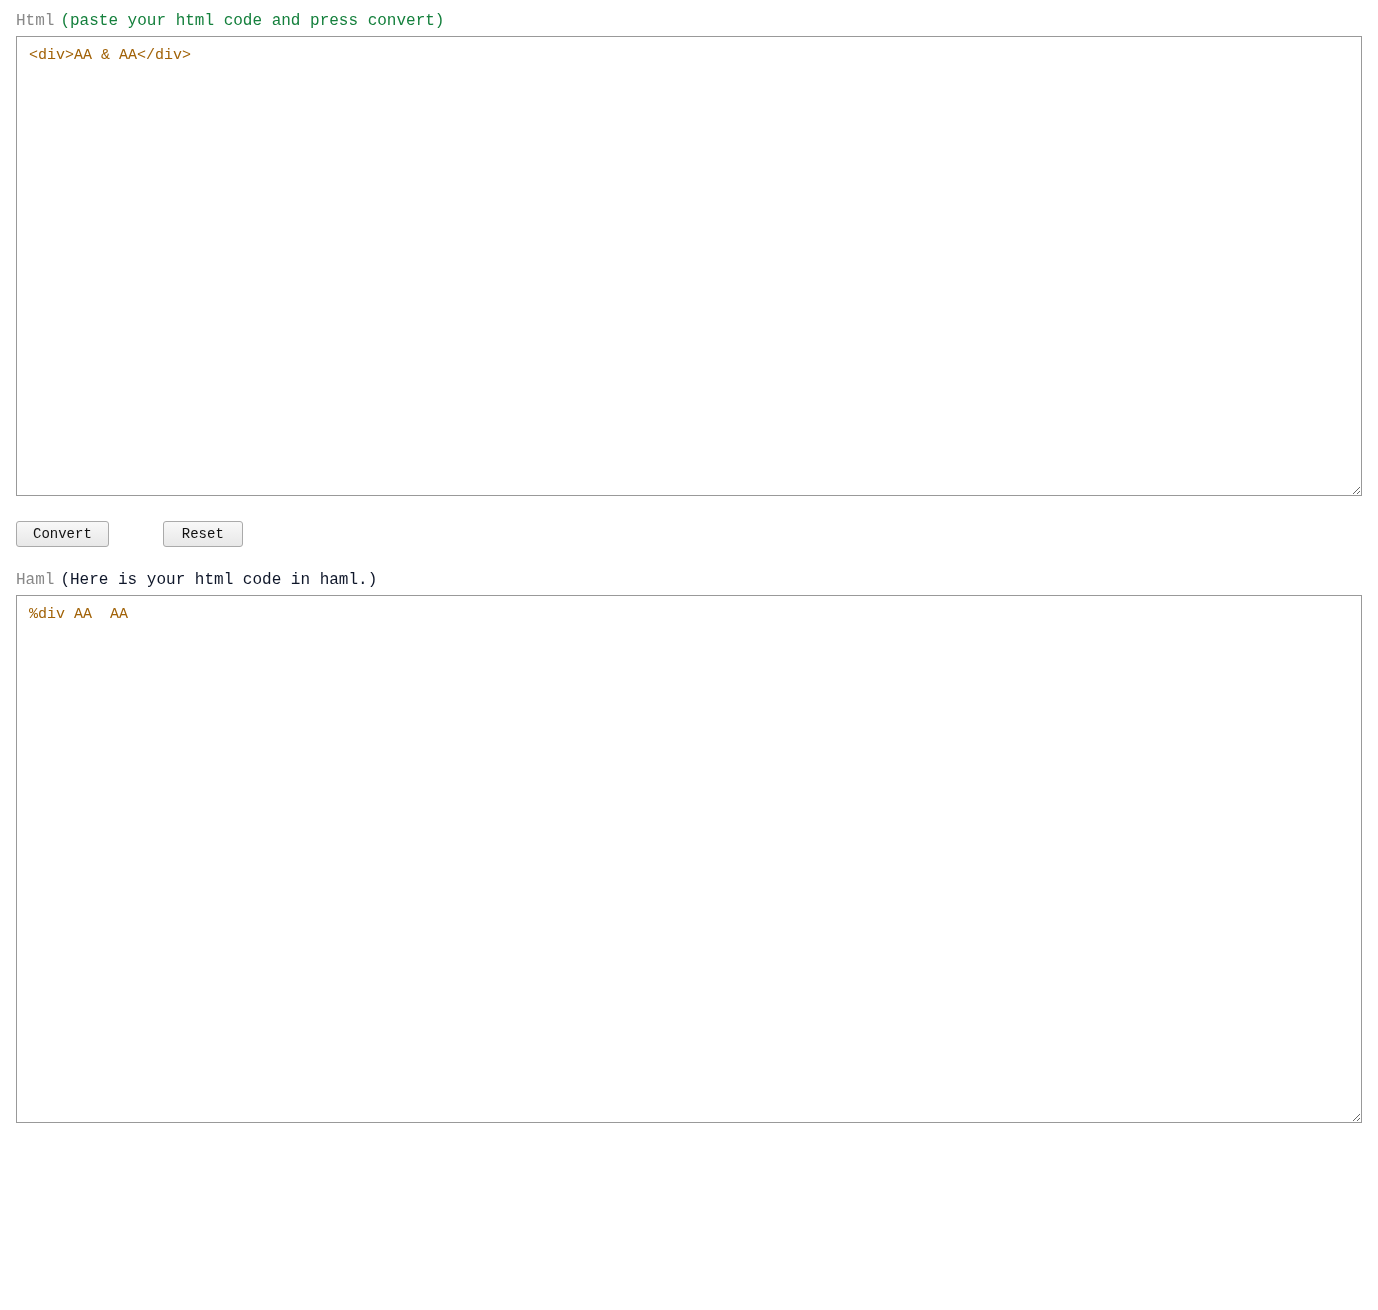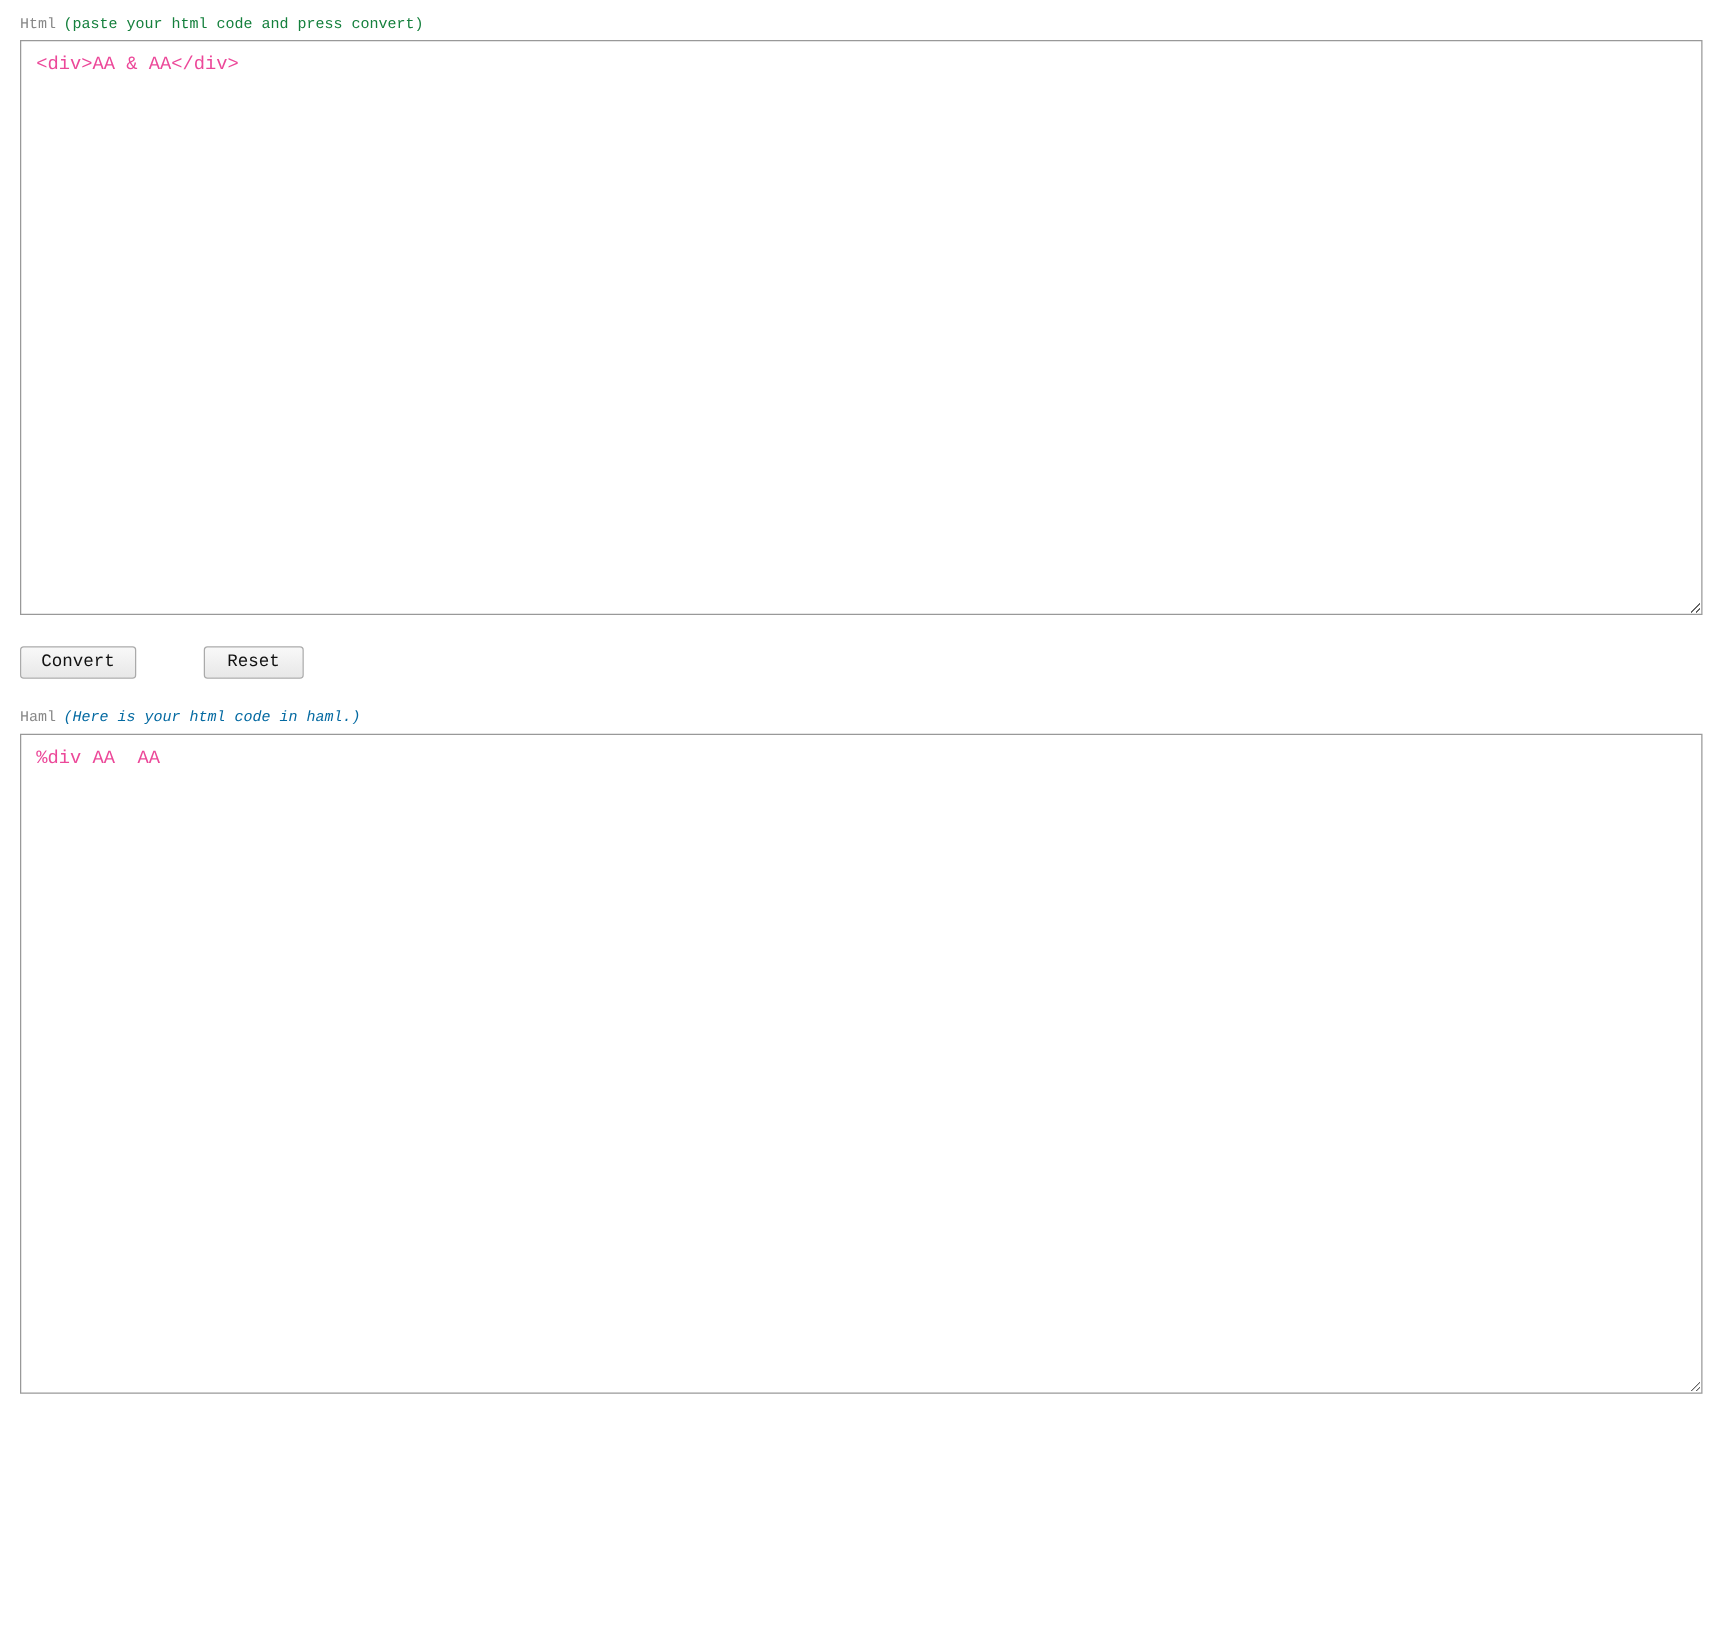--- a/index.html
+++ b/index.html
@@ -12,49 +12,48 @@
       background-color: #ffffff;
       font-family: 'Courier New', Courier, monospace;
       font-size: 15px;
       padding: 12px 16px;
       width: 1378px;
       min-height: 1310px;
     }
 
     .section-label {
       font-family: 'Courier New', Courier, monospace;
-      font-size: 12px;
+      font-size: 16px;
       margin-bottom: 6px;
       display: flex;
       align-items: baseline;
       gap: 6px;
     }
 
     .section-label .keyword {
       color: #888888;
       font-weight: normal;
     }
 
     .section-label .description {
       color: #15803d;
       font-weight: normal;
     }
 
     .section-label-haml .description {
-      color: #0369a1;
-      font-style: italic;
+      color: #0f172a;
     }
 
     textarea {
       width: 100%;
       border: 1px solid #999999;
       padding: 10px 12px;
       font-family: 'Courier New', Courier, monospace;
       font-size: 15px;
-      color: #ec4899;
+      color: #a16207;
       resize: vertical;
       outline: none;
       background-color: #ffffff;
     }
 
     .html-textarea {
       height: 460px;
     }
 
     .haml-textarea {

